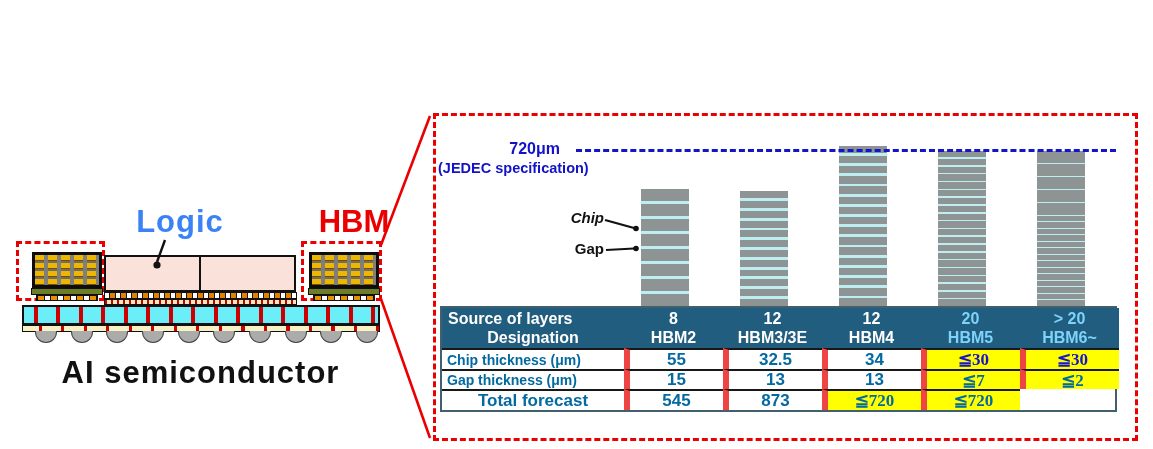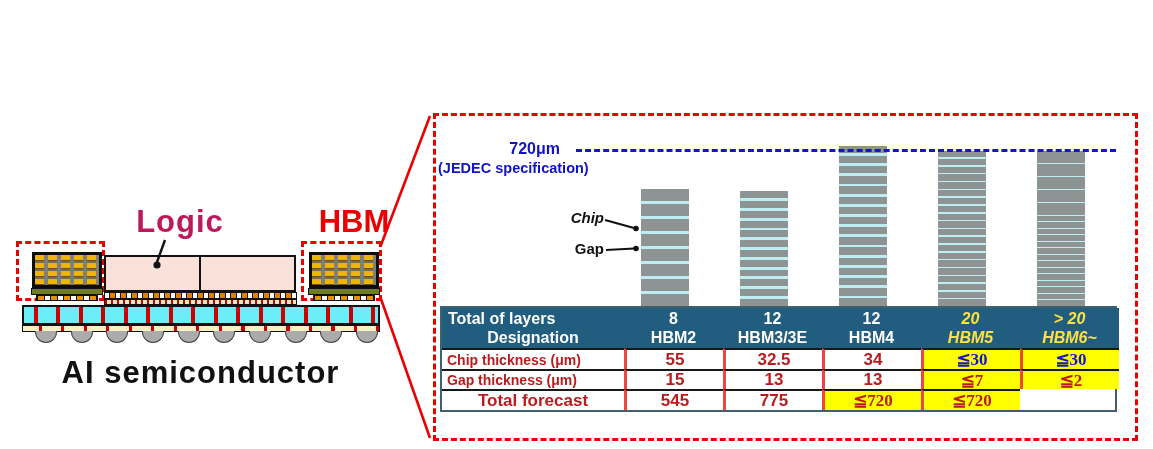--- a/index.html
+++ b/index.html
@@ -9,21 +9,21 @@
     width: 1153px;
     height: 449px;
     background: #fff;
     overflow: hidden;
     font-family: "Liberation Sans", "DejaVu Sans", sans-serif;
   }
   .abs { position: absolute; }
 
   
   .logic-label  { left:110px; top:204px; width:140px; text-align:center;
-                  font-size:31px; font-weight:bold; color:#be185d; letter-spacing:1px; }
+                  font-size:31px; font-weight:bold; color:#3b82f6; letter-spacing:1px; }
   .hbm-label    { left:298px; top:204px; width:112px; text-align:center;
                   font-size:31px; font-weight:bold; color:#ea0000; }
   .ai-caption   { left:28px; top:355px; width:345px; text-align:center;
                   font-size:31px; font-weight:bold; color:#111; letter-spacing:1px; }
 
   .dash-box { border:3px dashed #ea0000; background:transparent; }
   .hbm-box-left  { left:16px;  top:241px; width:89px; height:60px; }
   .hbm-box-right { left:301px; top:241px; width:81px; height:60px; }
 
   .hbm-pkg {
@@ -83,25 +83,25 @@
       grid-template-rows:40px 21px 20px 21px;
       border:2px solid #41606e; background:#fff; z-index:6; }
   .th { background:#215d7e; color:#fff; display:flex; flex-direction:column;
       justify-content:center; font-weight:bold; font-size:16px; line-height:19px;
       text-align:center; }
   .th .l1 { font-size:16px; }
   .th .l2 { font-size:16px; }
   .th-label { text-align:left; }
   .th-label .l1 { padding-left:6px; }
   .th-label .l2 { text-align:center; }
-  .th .ylw { color:#fde047;font-style:italic; }
+  .th .ylw { color:#7dd3fc; }
   .td { display:flex; align-items:center; justify-content:center;
-      border-top:2px solid #181818; font-weight:bold; font-size:17px; color:#b91c1c;
+      border-top:2px solid #181818; font-weight:bold; font-size:17px; color:#0369a1;
       background:#fff; }
-  .td.vline { border-left:3px solid #ef4444; }
+  .td.vline { border-left:6px solid #ef4444; }
   .td-label { justify-content:flex-start; padding-left:5px; font-size:14px; }
   .td-label.total { justify-content:center; padding-left:0; font-size:17px; }
   .td.hl { background:#ffff00;font-family:Liberation Serif, serif; }
   .td.hl-blue { color:#1414cc; }
 
   .source { left:443px; top:410px; font-size:13px; color:#2b2b2b; z-index:6; }
 
   #overlay { position:absolute; left:0; top:0; width:1153px; height:449px;
       pointer-events:none; z-index:7; }
 </style>
@@ -315,21 +315,21 @@
         <div class="gap-layer" style="height: 0.865922px; background: rgb(191, 238, 242);"></div>
         <div class="chip-layer" style="height: 5.62849px; background: rgb(142, 148, 148);"></div>
         <div class="gap-layer" style="height: 0.865922px; background: rgb(191, 238, 242);"></div>
         <div class="chip-layer" style="height: 5.62849px; background: rgb(142, 148, 148);"></div>
         <div class="gap-layer" style="height: 0.865922px; background: rgb(191, 238, 242);"></div>
         <div class="chip-layer" style="height: 5.62849px; background: rgb(142, 148, 148);"></div>
       </div>
     </div>
   <div id="hbm-table" class="abs">
       <div class="th th-label">
-        <span class="l1">Total of layers</span>
+        <span class="l1">Source of layers</span>
         <span class="l2">Designation</span>
       </div>
       <div class="th">
         <span class="l1">8</span>
         <span class="l2">HBM2</span>
       </div>
       <div class="th">
         <span class="l1">12</span>
         <span class="l2">HBM3/3E</span>
       </div>
@@ -352,21 +352,21 @@
       <div class="td vline hl hl-blue">≦30</div>
       <div class="td vline hl hl-blue">≦30</div>
       <div class="td td-label">Gap thickness (μm)</div>
       <div class="td vline">15</div>
       <div class="td vline">13</div>
       <div class="td vline">13</div>
       <div class="td vline hl">≦7</div>
       <div class="td vline hl">≦2</div>
       <div class="td td-label total">Total forecast</div>
       <div class="td vline">545</div>
-      <div class="td vline">775</div>
+      <div class="td vline">873</div>
       <div class="td vline hl">≦720</div>
       <div class="td vline hl">≦720</div>
     </div>
 
   <svg id="overlay">
     <line x1="381" y1="245" x2="430" y2="116" stroke="#ea0000" stroke-width="2.6"></line>
     <line x1="381" y1="299" x2="430" y2="438" stroke="#ea0000" stroke-width="2.6"></line>
     <line x1="165" y1="240" x2="157" y2="262" stroke="#111" stroke-width="2.4"></line>
     <circle cx="157" cy="265" r="3.6" fill="#111"></circle>
     <line x1="605" y1="220" x2="634" y2="228" stroke="#111" stroke-width="2.2"></line>

